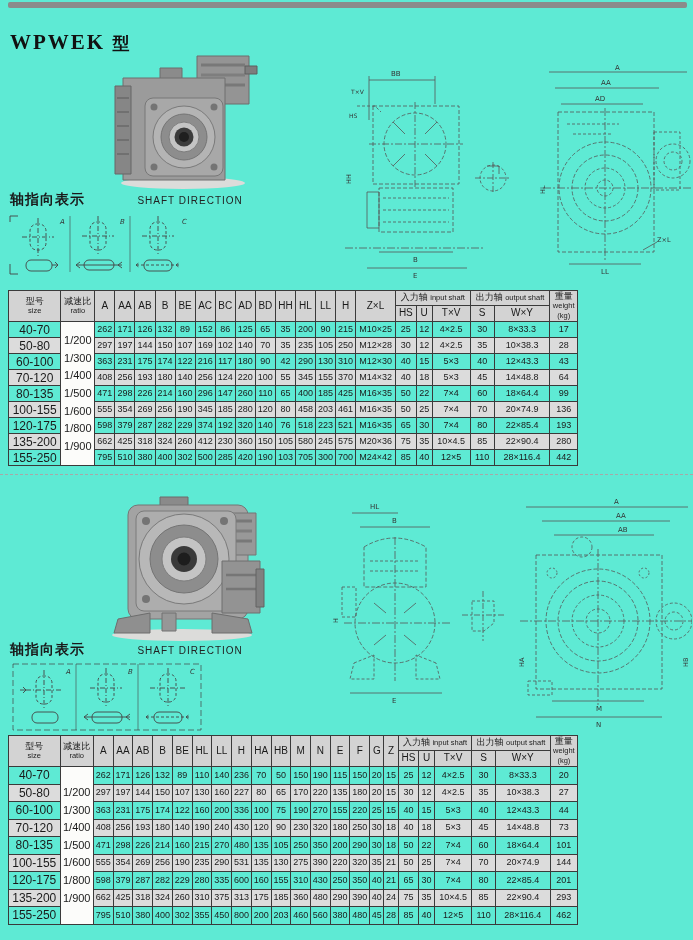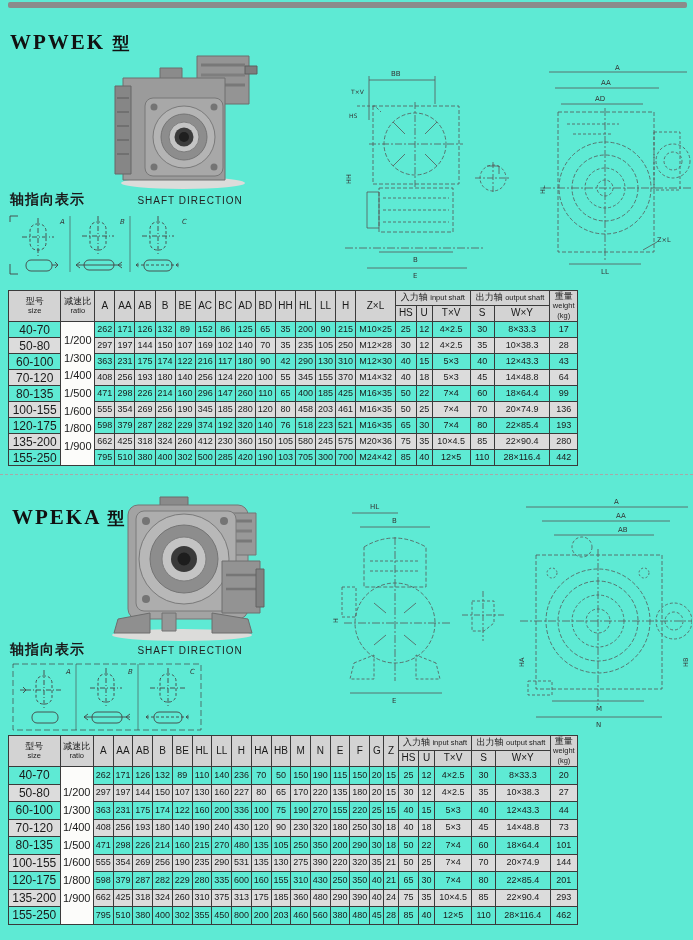--- a/index.html
+++ b/index.html
@@ -395,24 +395,20 @@
           <td>12×5</td>
           <td>110</td>
           <td>28×116.4</td>
           <td>442</td>
         </tr>
       </tbody>
     </table>
 
   <div class="divider" style="top:474px;"></div>
 
-  <div class="heading" style="left:12px;top:505px;">
-    <span>WPEKA</span>
-    <span class="suffix">型</span>
-  </div>
 
   <svg class="tech" style="left:100px;top:495px;" width="165" height="148" viewBox="0 0 165 148">
     <ellipse cx="82" cy="140" rx="70" ry="6" fill="#dcdcda"></ellipse>
     <rect x="60" y="2" width="28" height="12" fill="#8a8a8a" stroke="#6a6a6a"></rect>
     <rect x="28" y="10" width="120" height="114" rx="10" fill="#a3a3a3" stroke="#757575"></rect>
     <rect x="120" y="18" width="36" height="42" fill="#989898" stroke="#757575"></rect>
     <line x1="124" y1="26" x2="152" y2="26" stroke="#787878" stroke-width="3"></line>
     <line x1="124" y1="36" x2="152" y2="36" stroke="#7e7e7e" stroke-width="3"></line>
     <line x1="124" y1="46" x2="152" y2="46" stroke="#787878" stroke-width="3"></line>
     <rect x="36" y="16" width="100" height="100" rx="8" fill="#adadad" stroke="#7a7a7a"></rect>

